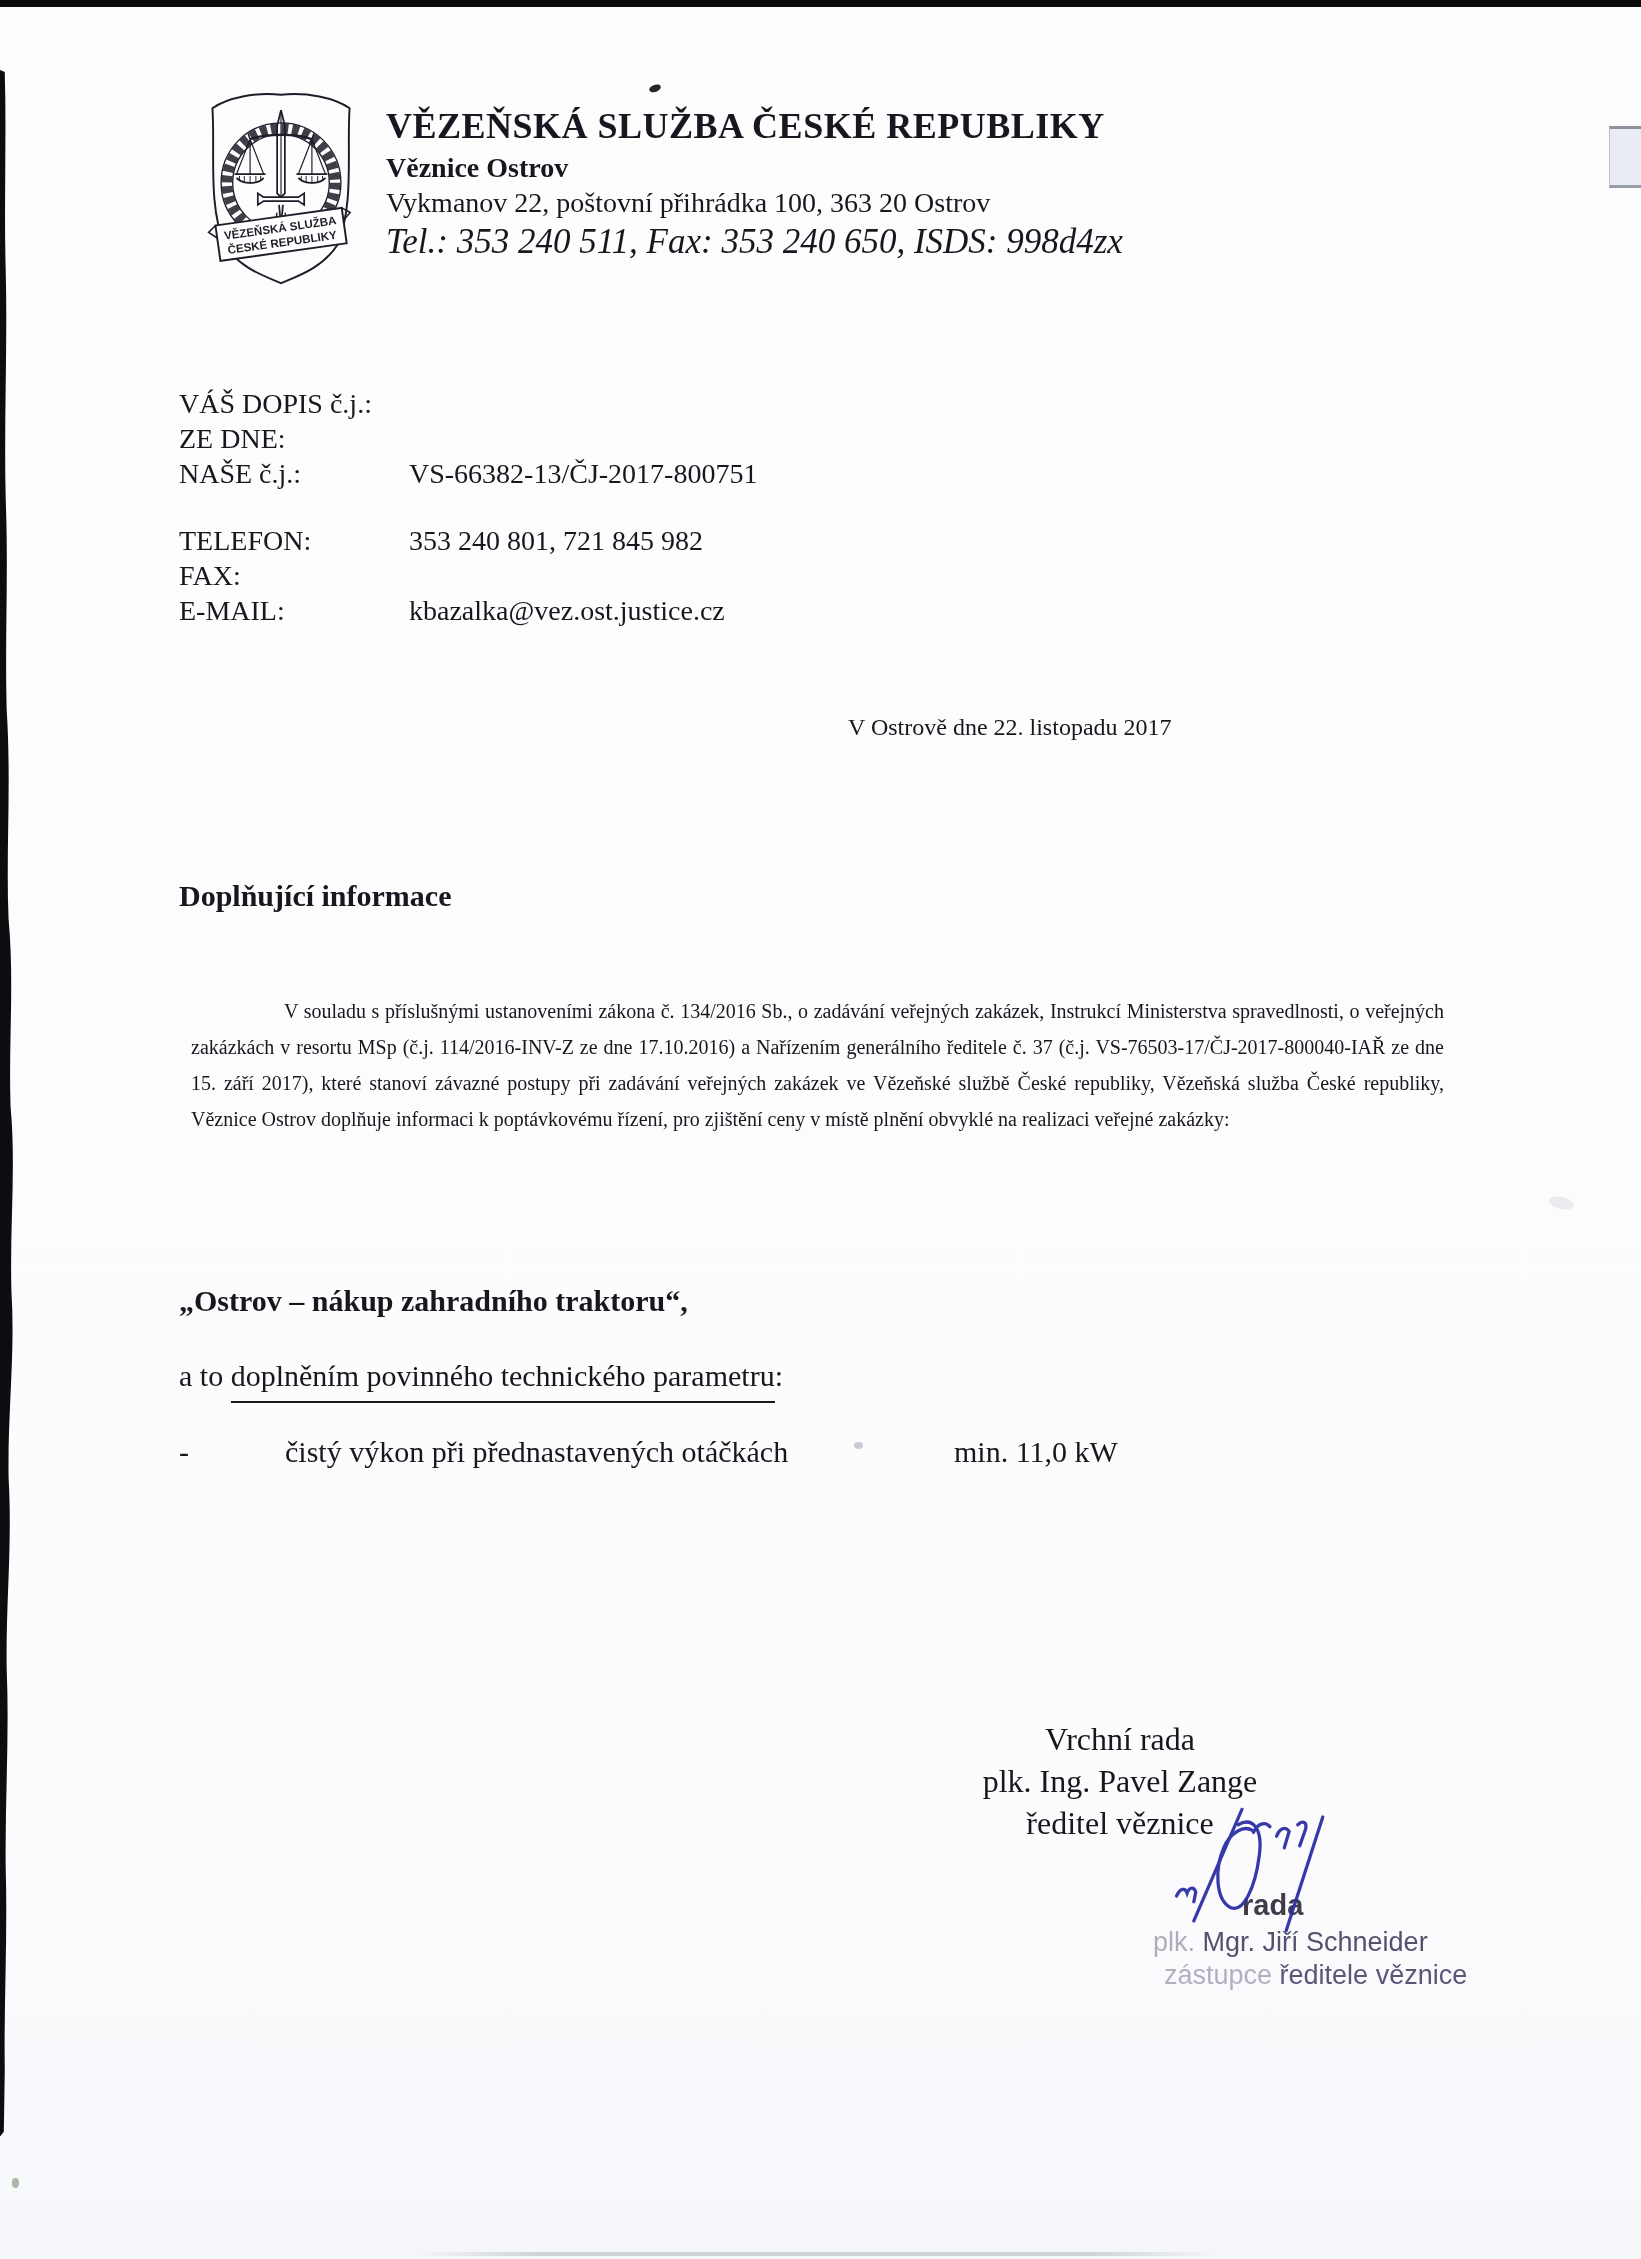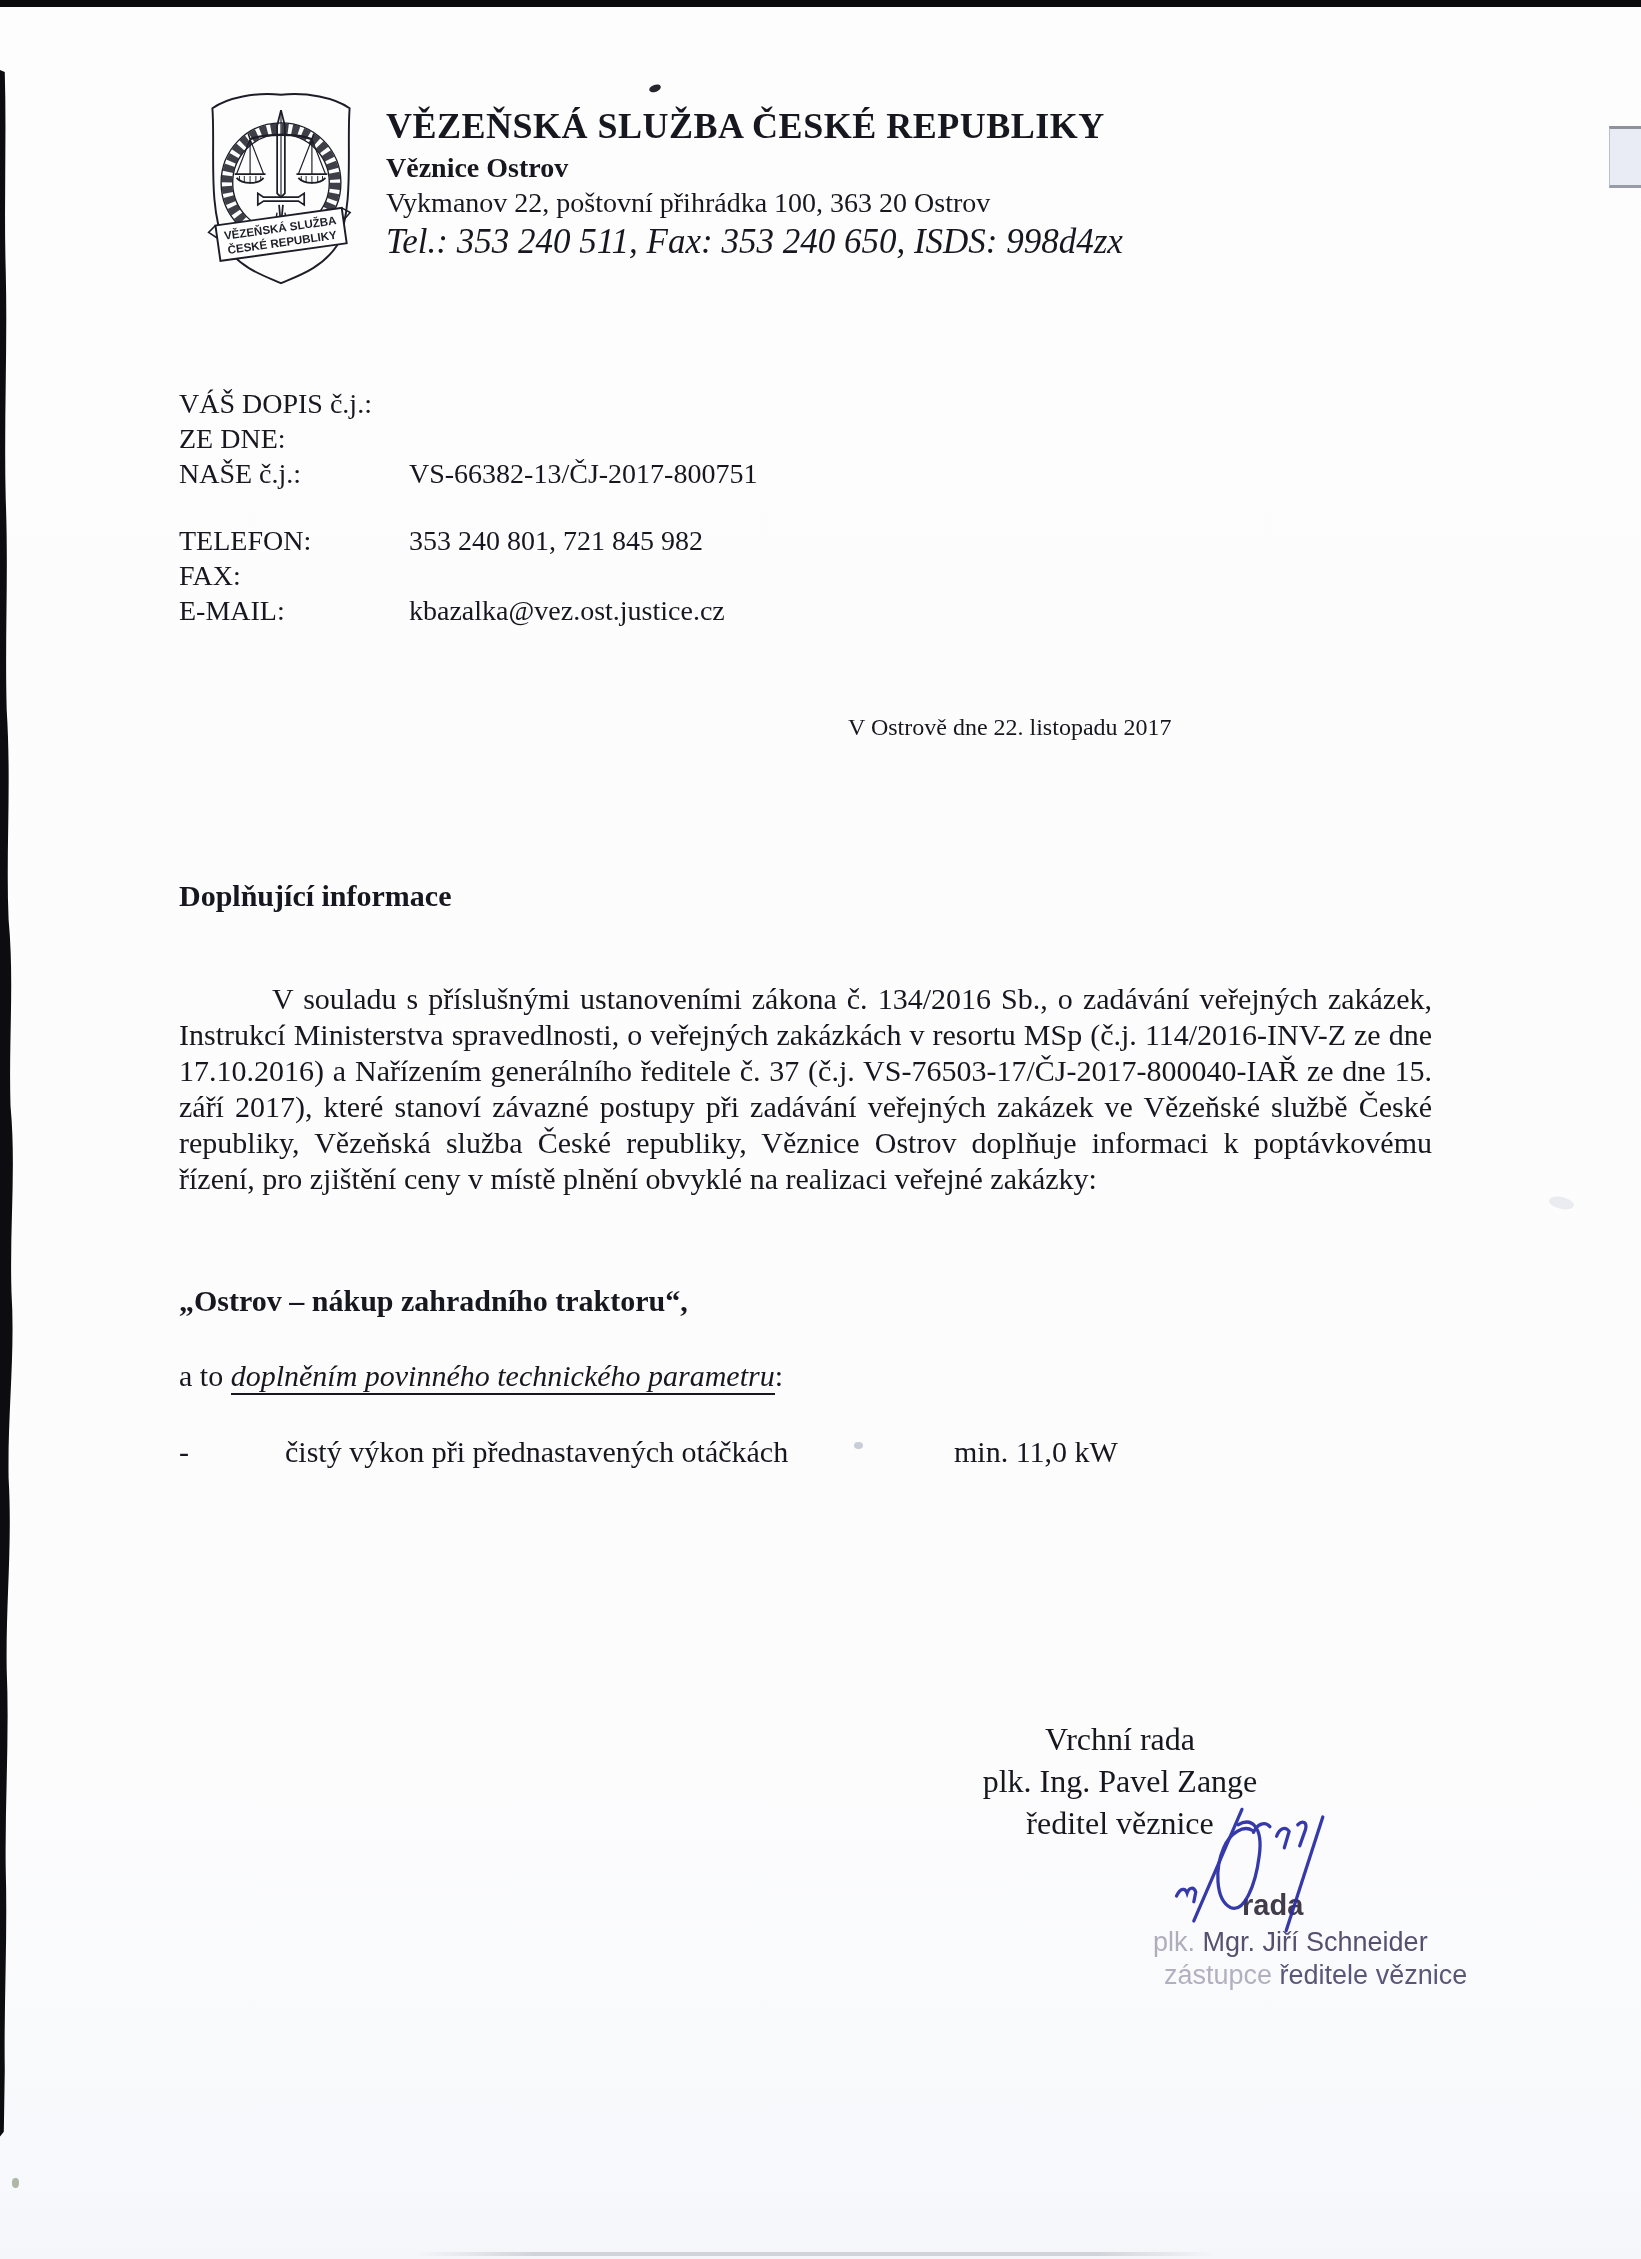--- a/index.html
+++ b/index.html
@@ -44,27 +44,27 @@
   .ref-label{width:230px;flex:0 0 230px;}
   .ref-value{white-space:nowrap;}
   .ref-gap{height:32px;}
 
   .dateline{position:absolute;left:848px;top:714px;font-size:24px;white-space:nowrap;}
 
   
   .doc-heading{position:absolute;left:179px;top:879px;font-size:30px;font-weight:bold;}
   .doc-paragraph{
     position:absolute;left:179px;top:981px;width:1253px;
-    font-size:30px;line-height:36px;
+    font-size:20px;line-height:36px;
     text-align:justify;text-indent:93px;
-    margin:0;
+    margin:12px;
   }
   .doc-subject{position:absolute;left:179px;top:1284px;font-size:30px;font-weight:bold;white-space:nowrap;}
   .doc-amendment{position:absolute;left:179px;top:1359px;font-size:30px;white-space:nowrap;}
-  .u-underline{border-bottom:2.4px solid #17171f;padding-bottom:1px;font-style:italic;}
+  .u-underline{border-bottom:2.4px solid #17171f;padding-bottom:9px;}
   .doc-bullet{position:absolute;left:179px;top:1435px;width:1255px;font-size:30px;}
   .bullet-dash{position:absolute;left:0;top:0;}
   .bullet-text{position:absolute;left:106px;top:0;white-space:nowrap;}
   .bullet-value{position:absolute;left:775px;top:0;white-space:nowrap;}
 
   
   .sig-block{position:absolute;left:951px;top:1718px;width:338px;text-align:center;font-size:32px;line-height:42px;}
   .sig-svg{position:absolute;left:1157px;top:1792px;z-index:3;}
   .stamp-line1{position:absolute;left:1242px;top:1889px;font-family:"Liberation Sans",sans-serif;font-size:29px;font-weight:600;color:#423c4a;z-index:2;}
   .stamp-line2{position:absolute;left:1153px;top:1927px;font-family:"Liberation Sans",sans-serif;font-size:27px;color:#56506e;z-index:2;white-space:nowrap;}

